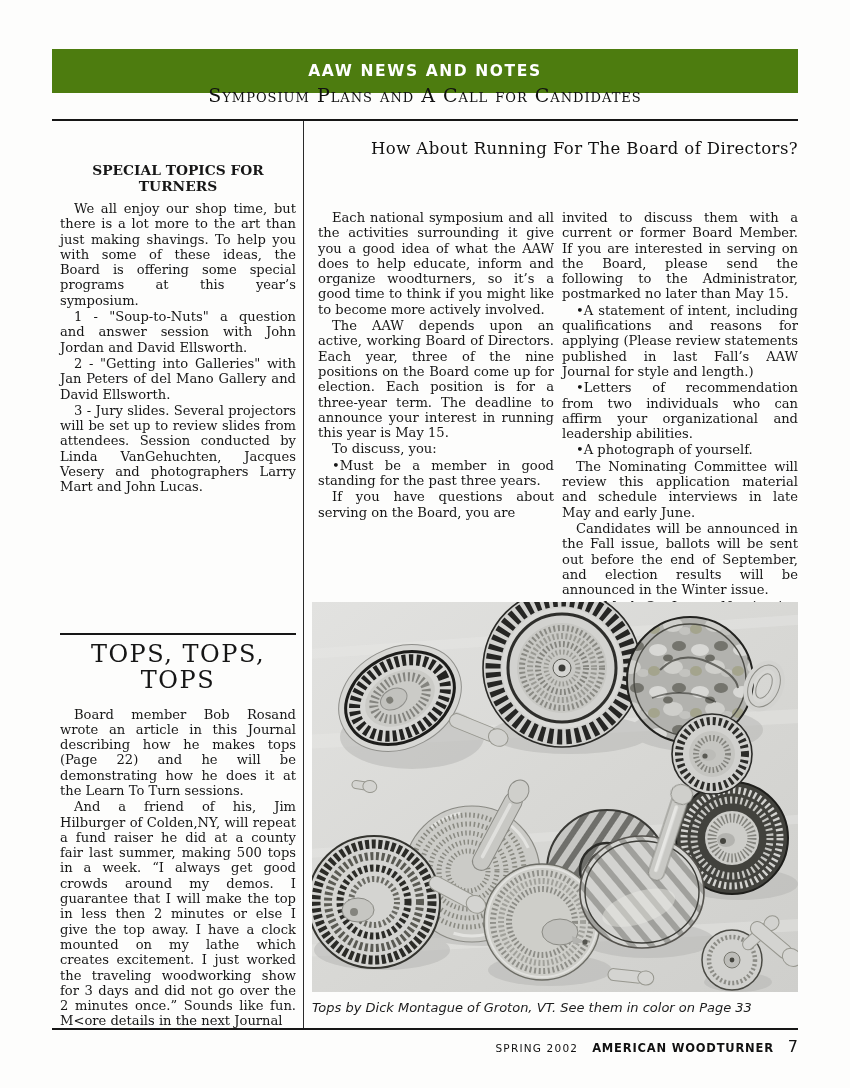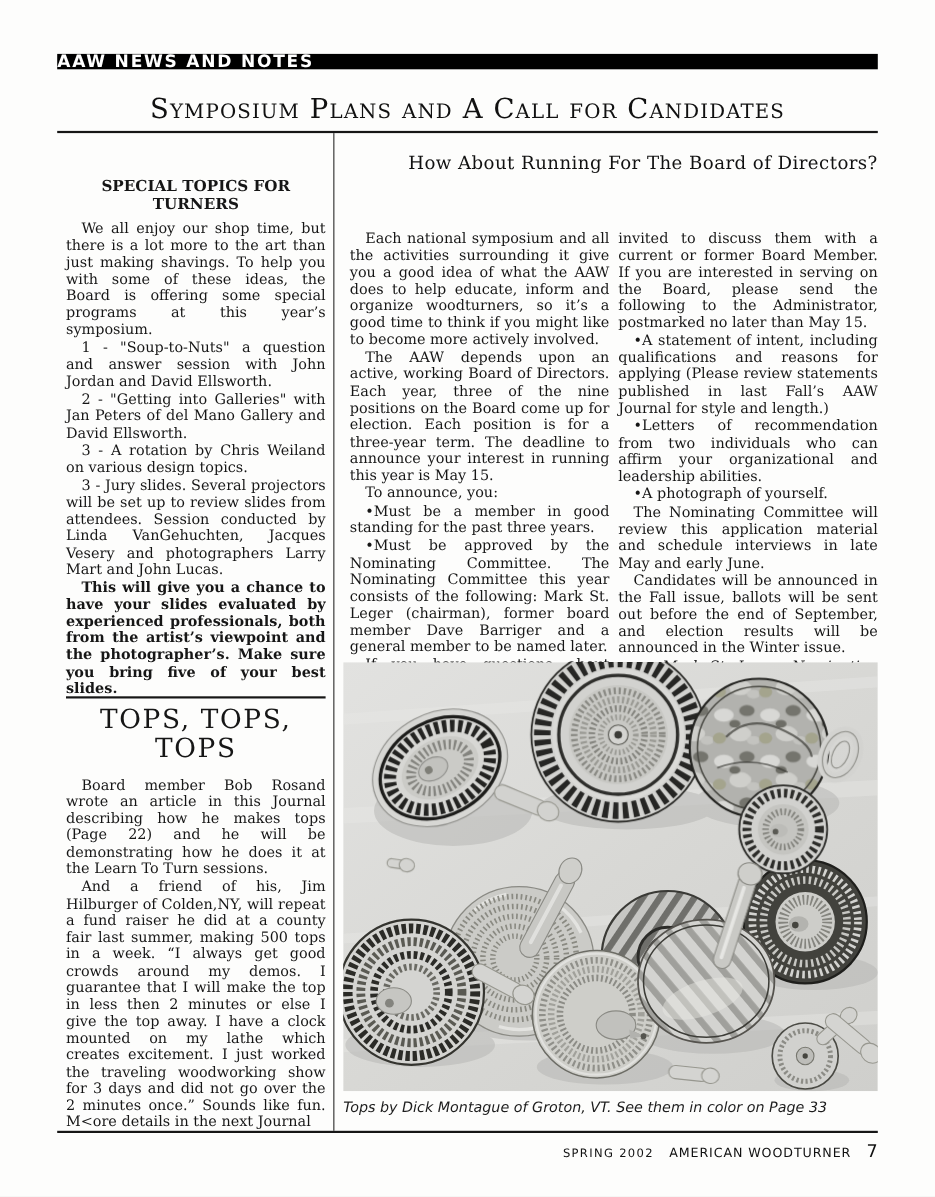--- a/index.html
+++ b/index.html
@@ -1,25 +1,25 @@
 <!DOCTYPE html>
 <html><head>
 <meta charset="utf-8">
 <style>
   html,body{margin:0;padding:0;background:#e9e9e7;}
   .page{position:relative;width:850px;height:1088px;background:#fdfdfc;margin:0 auto;
         font-family:"DejaVu Serif",serif;color:#161616;overflow:hidden;}
   
-  .banner{position:absolute;left:52px;right:52px;top:49px;height:14px;background:#000000;
-          display:flex;align-items:center;justify-content:flex-start;}
+  .banner{position:absolute;left:52px;right:52px;top:49px;height:44px;background:#4d7c0f;
+          display:flex;align-items:center;justify-content:center;}
   .banner span{font-family:"DejaVu Sans",sans-serif;font-weight:bold;font-size:15.5px;
                letter-spacing:1.6px;color:#ffffff;}
   
   .headline{position:absolute;left:0;right:0;top:84px;text-align:center;
-            font-variant:small-caps;font-size:25px;letter-spacing:1px;color:#111;}
+            font-variant:small-caps;font-size:19px;letter-spacing:1px;color:#111;}
   .rule-top{position:absolute;left:52px;right:52px;top:119px;height:2px;background:#161616;}
   .v-divider{position:absolute;left:303px;top:121px;height:907px;width:1px;background:#2a2a2a;}
   .rule-bottom{position:absolute;left:52px;right:52px;top:1028px;height:2px;background:#161616;}
   
   .col{position:absolute;width:236px;font-size:13.1px;line-height:15.3px;text-align:justify;margin-top:32px;}
   .par{margin:0 0 1px 0;text-indent:14px;}
   .par.noindent{text-indent:0;}
   .par.bold{font-weight:bold;}
   .par.sig{font-style:italic;margin-top:2px;}
   .sec1-heading{font-weight:bold;text-align:center;text-indent:0;font-size:13.8px;
@@ -31,21 +31,21 @@
                  font-size:16.5px;letter-spacing:.4px;color:#111;}
   
   .photo{position:absolute;left:312px;top:602px;width:486px;height:390px;}
   .photo svg{display:block;width:486px;height:390px;}
   .caption{position:absolute;left:312px;width:486px;top:1000px;
            font-family:"DejaVu Sans",sans-serif;font-style:oblique;font-size:13px;color:#1d1d1d;}
   
   .footer{position:absolute;right:52px;top:1037px;display:flex;align-items:baseline;gap:14px;
           font-family:"DejaVu Sans",sans-serif;color:#111;}
   .footer .season{font-size:10.5px;letter-spacing:1.2px;font-weight:normal;}
-  .footer .journal{font-size:11.5px;letter-spacing:.8px;font-weight:normal;}
+  .footer .journal{font-size:11.5px;letter-spacing:.8px;font-weight:bold;}
   .footer .pagenum{font-size:16px;}
 </style>
 </head>
 <body>
 
 <div class="page">
 
   <div class="banner">
     <span>AAW NEWS AND NOTES</span>
   </div>
@@ -53,40 +53,37 @@
   <div class="headline">Symposium Plans and A Call for Candidates</div>
 
   <div class="rule-top"></div>
   <div class="v-divider"></div>
 
   <div class="col" style="left:60px;top:130px;">
     <p class="sec1-heading">SPECIAL TOPICS FOR TURNERS</p>
     <p class="par">We all enjoy our shop time, but there is a lot more to the art than just making shavings. To help you with some of these ideas, the Board is offering  some special programs at this year’s symposium.</p>
     <p class="par">1 - "Soup-to-Nuts" a question and answer session with John Jordan and David Ellsworth.</p>
     <p class="par">2 - "Getting into Galleries" with Jan Peters of del Mano Gallery and David Ellsworth.</p>
-    <p class="par">3 - A rotation by Chris Weiland on various design topics.</p>
     <p class="par">3 - Jury slides. Several projectors will be set up to review slides from attendees. Session conducted by Linda VanGehuchten, Jacques Vesery and photographers Larry Mart and John Lucas.</p>
-    <p class="par bold">This will give you a chance to have your slides evaluated by experienced professionals, both from the artist’s viewpoint and the photographer’s. Make sure you bring five of your best slides.</p>
   </div>
 
   <div class="col" style="left:60px;top:601px;">
     <div class="sec2-rule"></div>
     <p class="sec2-heading">TOPS, TOPS, TOPS</p>
     <p class="par">Board member Bob Rosand wrote an article in this Journal describing how he makes tops (Page 22) and he will be demonstrating how he does it at the Learn To Turn sessions.</p>
     <p class="par">And a friend of his, Jim Hilburger of Colden,NY, will repeat a fund raiser he did at a county fair last summer, making 500 tops in a week. “I always get good crowds around my demos. I guarantee that I will make the top in less then 2 minutes or else I give the top away. I have a clock mounted on my lathe which creates excitement. I just worked the traveling woodworking show for 3 days and did not go over the 2 minutes once.” Sounds like fun. M&lt;ore details in the next Journal</p>
   </div>
 
   <div class="board-heading">How About Running For The Board of Directors?</div>
 
   <div class="col" style="left:318px;top:178px;">
     <p class="par">Each national symposium and all the activities surrounding it give you a good idea of what the AAW does to help educate, inform and organize woodturners, so it’s a good time to think if you might like to become more actively involved.</p>
     <p class="par">The AAW depends upon an active, working Board of Directors. Each year, three of the nine positions on the Board come up for election. Each position is for a three-year term. The deadline to announce your interest in running this year is May 15.</p>
-    <p class="par">To announce, you:</p>
+    <p class="par">To discuss, you:</p>
     <p class="par">•Must be a member in good standing for the past three years.</p>
-    <p class="par">•Must be approved by the Nominating Committee. The Nominating Committee this year consists of the following: Mark St. Leger (chairman), former board member Dave Barriger and a general member to be named later.</p>
     <p class="par">If you have questions about serving on the Board, you are</p>
   </div>
 
   <div class="col" style="left:562px;top:178px;">
     <p class="par noindent">invited to discuss them with a current or former Board Member. If you are interested in serving on the Board, please send the following to the Administrator, postmarked no later than May 15.</p>
     <p class="par">•A statement of intent, including qualifications and reasons for applying (Please review statements published in last Fall’s AAW Journal for style and length.)</p>
     <p class="par">•Letters of recommendation from two individuals who can affirm your organizational and leadership abilities.</p>
     <p class="par">•A photograph of yourself.</p>
     <p class="par">The Nominating Committee will review this application material and schedule interviews in late May and early June.</p>
     <p class="par">Candidates will be announced in the Fall issue, ballots will be sent out before the end of September, and election results will be announced in the Winter issue.</p>

